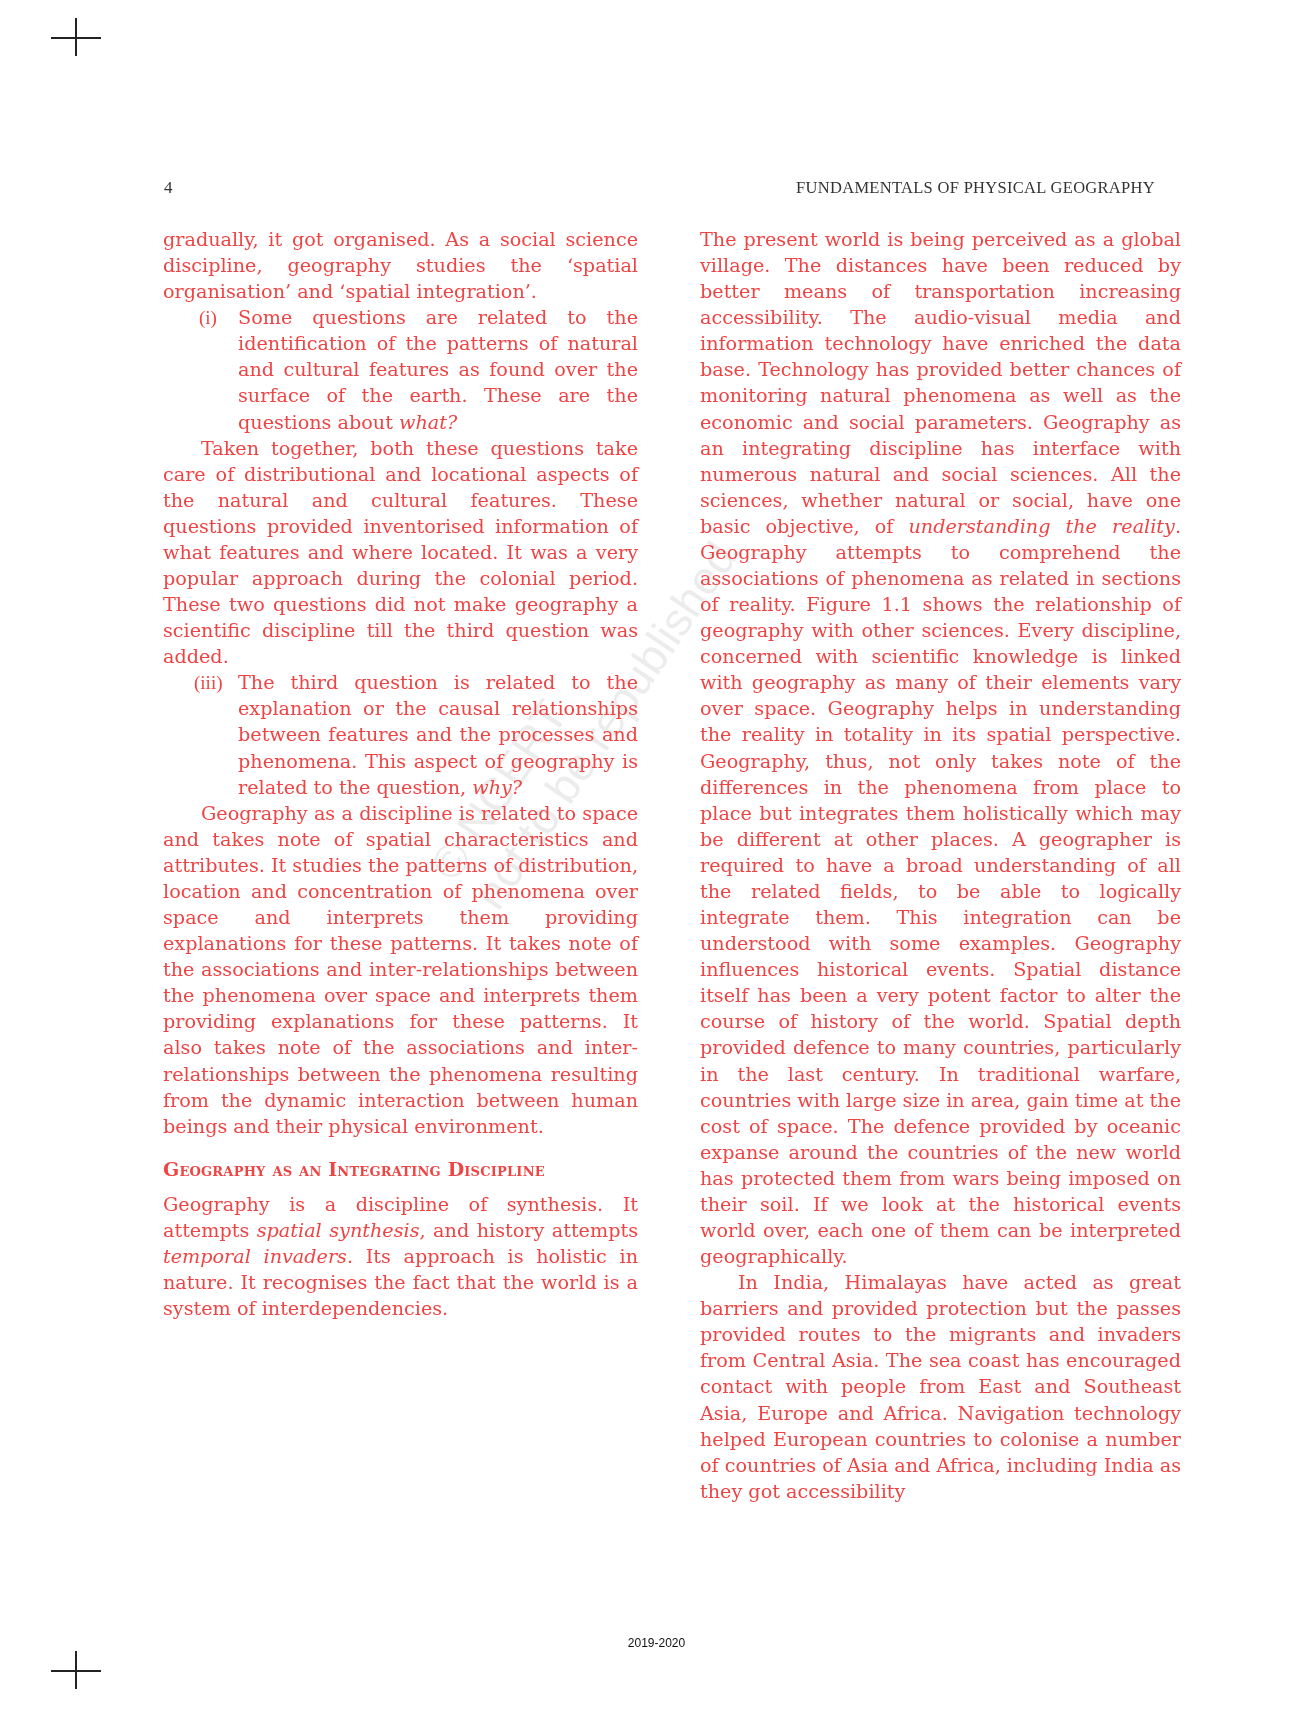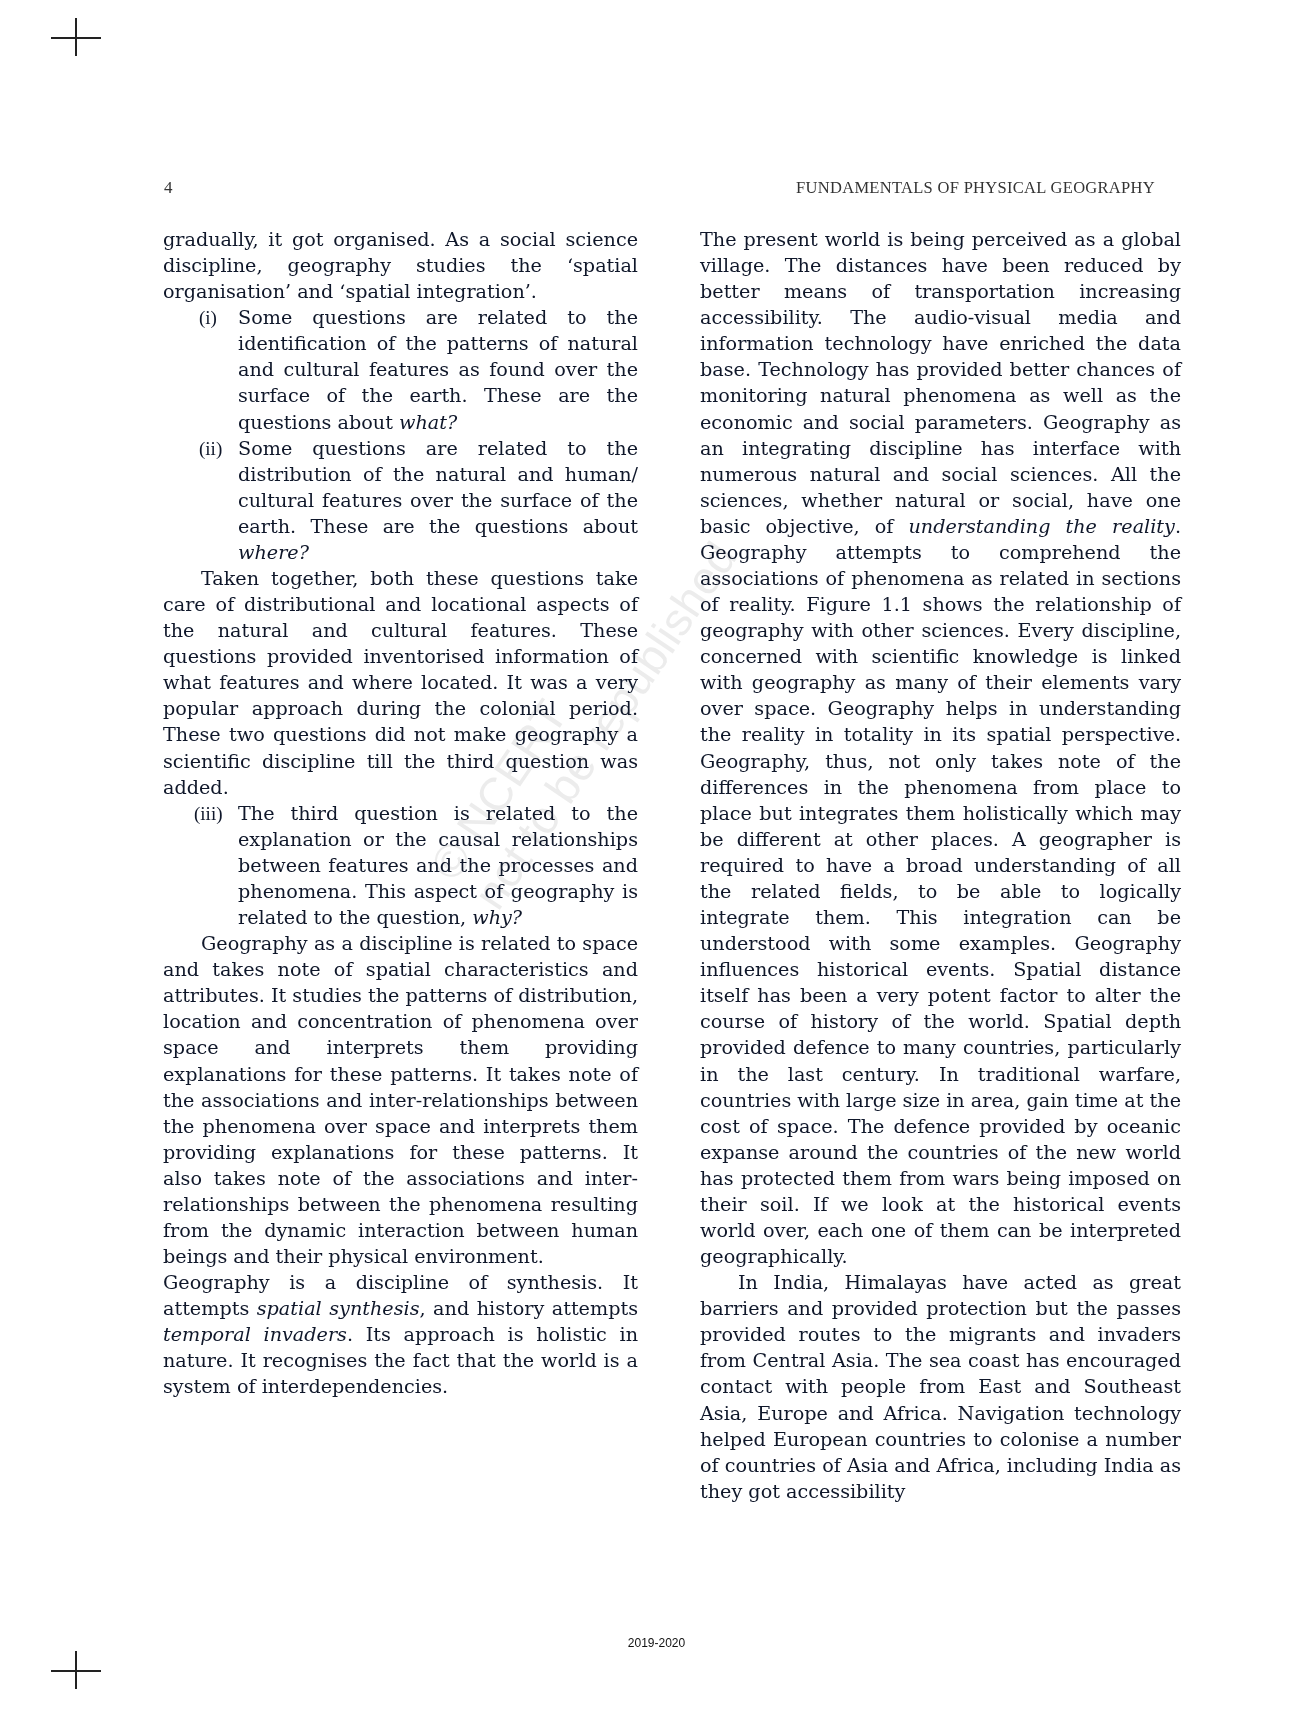--- a/index.html
+++ b/index.html
@@ -5,21 +5,21 @@
   html, body { margin: 0; padding: 0; background: #ffffff; }
   body { width: 1313px; height: 1710px; position: relative; overflow: hidden; color: #231f20; }
   .crop { position: absolute; }
   .crop .v { position: absolute; left: 24px; top: 0; width: 1.5px; height: 38px; background: #222; }
   .crop .h { position: absolute; left: 0; top: 19px; width: 50px; height: 1.5px; background: #222; }
   #crop-top { left: 51px; top: 18px; width: 50px; height: 38px; }
   #crop-bottom { left: 51px; top: 1651px; width: 50px; height: 38px; }
   .running-head { position: absolute; top: 178px; font-family: "Liberation Serif", serif; font-size: 17px; color: #333; }
   #page-number { left: 164px; }
   #book-title { right: 158px; letter-spacing: 0.3px; font-size: 16.5px; margin-left: 47px; }
-  .col { position: absolute; top: 227px; font-family: "DejaVu Serif", serif; font-size: 19.2px; line-height: 26.08px; text-align: justify; color: #0f172a; }
+  .col { position: absolute; top: 227px; font-family: "DejaVu Serif", serif; font-size: 19.2px; line-height: 26.08px; text-align: justify; color: #ef4444; }
   #col-left { left: 163px; width: 475px; }
   #col-right { left: 700px; width: 481px; }
   .col p { margin: 0; }
   .indent { text-indent: 38px; }
   .list-item { position: relative; padding-left: 75px; }
   .list-item .num { position: absolute; left: 36px; top: 0; font-family: "Liberation Serif", serif; font-size: 19px; }
   .list-item.iii .num { left: 31px; }
   .heading { font-family: "DejaVu Serif", serif; font-weight: bold; font-size: 19px; font-variant: small-caps; margin: 14px 0 8px 0 !important; text-align: left; line-height: 30px; letter-spacing: 0.2px; }
   em { font-style: italic; }
   #footer-year { position: absolute; top: 1636px; left: 0; width: 1313px; text-align: center; font-family: "Liberation Sans", sans-serif; font-size: 12px; color: #111; }
@@ -43,28 +43,26 @@
 <div id="watermark">
   <div>© NCERT</div>
   <div>not to be republished</div>
 </div>
 
 <div class="col" id="col-left">
   <p>gradually, it got organised. As a social science discipline, geography studies the ‘spatial organisation’ and ‘spatial integration’.</p>
   <p class="list-item">
     <span class="num">(i)</span><span>Some questions are related to the identification of the patterns of natural and cultural features as found over the surface of the earth.  These are the questions about </span><em>what?</em>
   </p>
-  <p class="list-item">
-    <span class="num">(ii)</span><span>Some questions are related to the distribution of the natural and human/ cultural features over the surface of the earth. These are the questions about </span><em>where?</em>
-  </p>
   <p class="indent">Taken together, both these questions take care of distributional and locational aspects of the natural and cultural features. These questions provided inventorised information of what features and where located. It was a very popular approach during the colonial period. These two questions did not make geography a scientific discipline till the third question was added.</p>
   <p class="list-item iii">
     <span class="num">(iii)</span><span>The third question is related to the explanation or the causal relationships between features and the processes and phenomena. This aspect of geography is related to the question, </span><em>why?</em>
   </p>
   <p class="indent">Geography as a discipline is related to space and takes note of spatial characteristics and attributes. It studies the patterns of distribution, location and concentration of phenomena over space and interprets them providing explanations for these patterns.  It takes note of the associations and inter-relationships between the phenomena over space and interprets them providing explanations for these patterns. It also takes note of the associations and inter-relationships between the phenomena resulting from the dynamic interaction between  human beings and their physical environment.</p>
+  <p class="heading">Geography as an Integrating Discipline</p>
   <p><span>Geography is a discipline of synthesis.  It attempts </span><em>spatial synthesis</em><span>, and history attempts </span><em>temporal invaders</em><span>. Its approach is holistic in nature. It recognises the fact that the world is a system of interdependencies.</span></p>
 </div>
 
 <div class="col" id="col-right">
   <p><span>The present world is being perceived as a global village. The distances have been reduced by better means of transportation increasing accessibility. The audio-visual media and information technology have enriched the data base. Technology has provided better chances of monitoring natural phenomena as well as the economic and social parameters. Geography as an integrating discipline has interface with numerous natural and social sciences.  All the sciences, whether natural or social, have one basic objective, of </span><em>understanding the reality</em><span>. Geography attempts to comprehend the associations of phenomena as related in sections of reality. Figure 1.1 shows the relationship of geography with other sciences. Every discipline, concerned with scientific knowledge is linked with geography as many of their elements vary over space. Geography helps in understanding the reality in totality in its spatial perspective. Geography, thus, not only takes note of the differences in the phenomena from place to place but integrates them holistically which may be different at other places.  A geographer is required to have a broad understanding of all the related fields, to be able to logically integrate them. This integration can be understood with some examples. Geography influences historical  events. Spatial distance itself has been a very potent factor to alter the course of history of the world. Spatial depth provided defence to many countries, particularly in the last century. In traditional warfare, countries with large size in area, gain time at the cost of space. The defence provided by oceanic expanse around the countries of the new world has protected  them from  wars being imposed on their soil. If we look at the historical events world over, each one of them can be interpreted geographically.</span></p>
   <p class="indent">In India, Himalayas have acted as great barriers and provided protection but the passes provided routes to the migrants and invaders from Central Asia. The sea coast has encouraged contact with people from East and Southeast Asia, Europe and Africa. Navigation technology helped European countries to colonise a number of countries of Asia and Africa, including India as they got accessibility</p>
 </div>
 
 <div id="footer-year">2019-2020</div>
 

